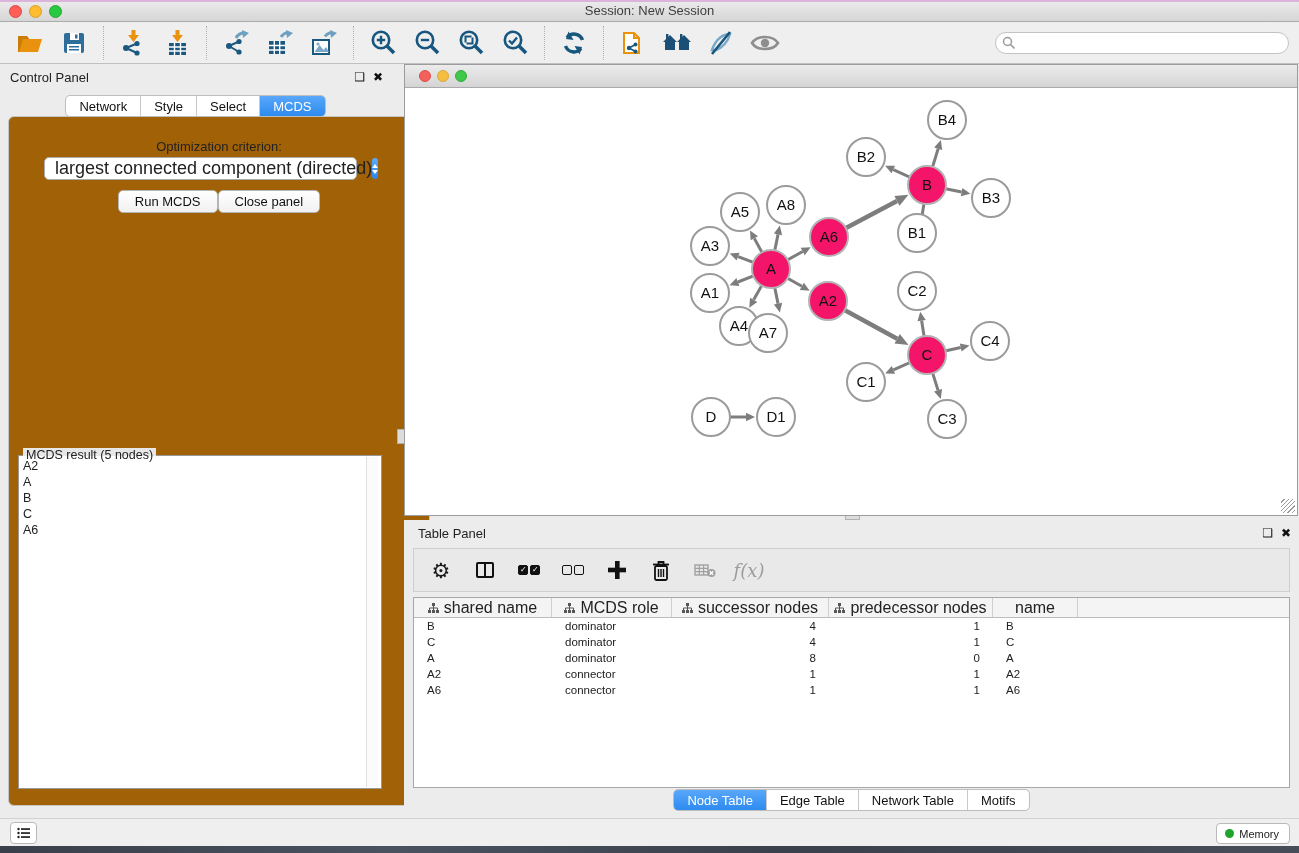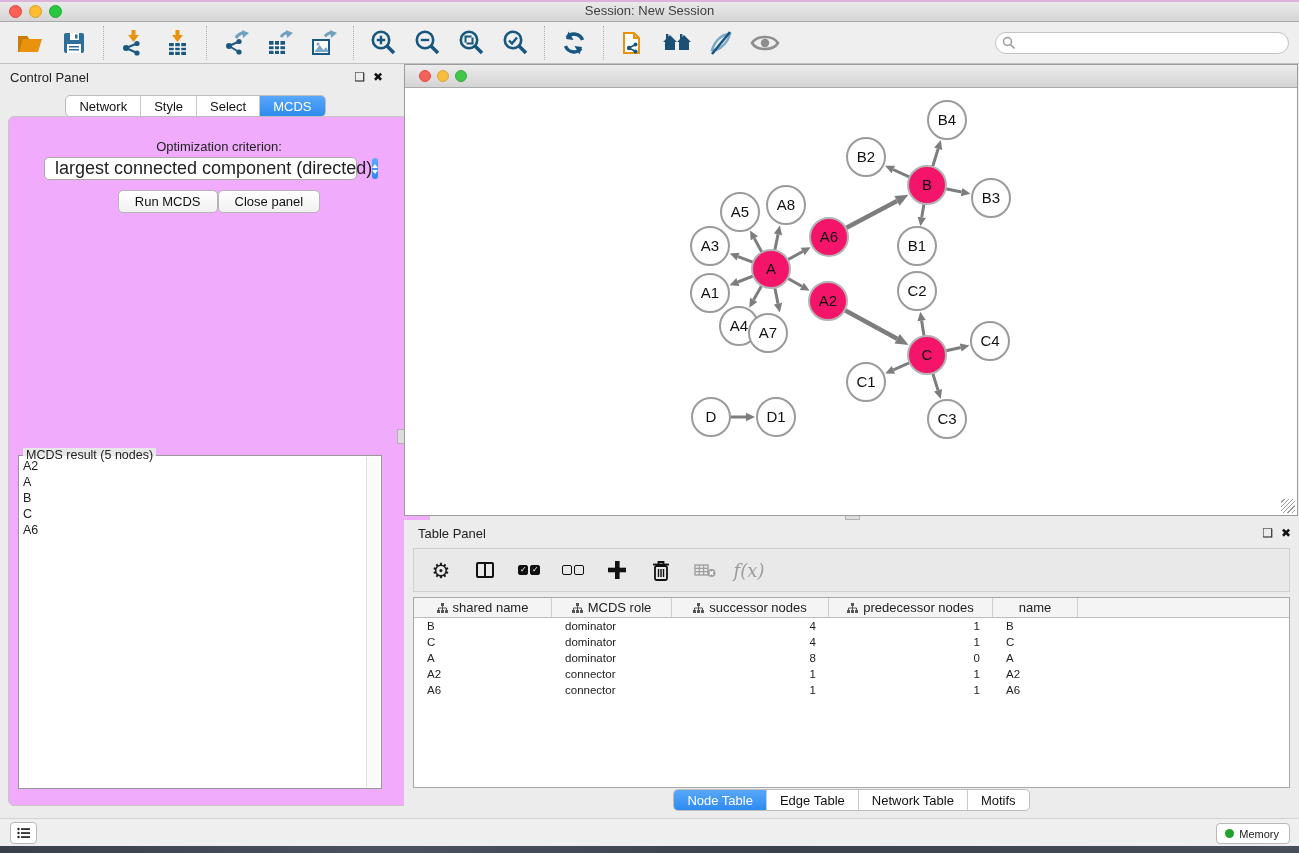--- a/index.html
+++ b/index.html
@@ -30,21 +30,21 @@
   .cp-head { position:absolute; left:0; top:0; width:100%; height:26px; }
   .cp-title { position:absolute; left:10px; top:6px; font-size:13px; color:#222; }
   .dock-btns { position:absolute; right:8px; top:6px; display:flex; gap:8px; font-size:12px; color:#111; }
   .dock-btns span { cursor:default; }
   .seg { display:inline-flex; height:22px; background:#fff; border:1px solid #bdbdbd; border-radius:5px; overflow:hidden; }
   .seg .tab { padding:0 13px; font-size:13px; line-height:21px; color:#111; border-left:1px solid #c9c9c9; cursor:default; }
   .seg .tab:first-child { border-left:none; }
   .seg .tab.active { background:linear-gradient(#59a7f9,#2d8bf0); color:#fff; }
   .cp-tabs { position:absolute; left:0; top:31px; width:100%; text-align:center; z-index:2; }
   .cp-body { position:absolute; left:8px; top:52px; width:422px; height:690px;
-    background:#f0abfc; border:1px solid #c6c6c6; border-radius:6px; }
+    background:#a16207; border:1px solid #c6c6c6; border-radius:6px; }
   .opt-label { position:absolute; top:22px; width:100%; text-align:center; font-size:13px; }
   .dropdown { position:absolute; left:35px; top:40px; width:313px; height:23px; background:#fff;
     border:1px solid #ababab; border-radius:5px; display:flex; align-items:center; }
   .dropdown .val { flex:1; font-size:18px; padding-left:10px; white-space:nowrap; }
   .dd-step { width:21px; height:21px; border-radius:4px; margin-right:1px;
     background:linear-gradient(#5fabfa,#2a87f0); display:flex; flex-direction:column; align-items:center; justify-content:center; gap:2px; }
   .dd-step i { width:0; height:0; border-left:3.5px solid transparent; border-right:3.5px solid transparent; }
   .dd-step i.up { border-bottom:4px solid #fff; }
   .dd-step i.dn { border-top:4px solid #fff; }
   .cp-btnrow { position:absolute; top:73px; width:100%; display:flex; justify-content:center; }
@@ -87,21 +87,21 @@
   .tpb { width:30px; height:32px; display:flex; align-items:center; justify-content:center; }
   .gear-glyph { font-size:21px; color:#1a1a1a; line-height:1; }
   .col-glyph { width:18px; height:16px; border:2px solid #111; border-radius:2px; position:relative; }
   .col-glyph::after { content:""; position:absolute; left:6px; top:0; width:2px; height:12px; background:#111; }
   .cbx { width:10px; height:10px; border:1.5px solid #111; border-radius:2px; display:inline-block; margin:0 1px; }
   .cbx.on { background:#111; position:relative; }
   .cbx.on::after { content:"✓"; color:#fff; font-size:8px; position:absolute; left:1px; top:-1px; }
   .fx { font-family:"DejaVu Serif", serif; font-style:italic; font-size:18px; color:#9c9c9c; }
   .tbl { position:absolute; left:9px; top:77px; width:877px; height:191px; background:#fff; border:1px solid #a8a8a8; overflow:hidden; }
   .tbl-head { display:flex; height:20px; border-bottom:1px solid #bdbdbd; background:#f4f4f4; }
-  .th { display:flex; align-items:center; justify-content:center; gap:5px; font-size:13px; color:#222;
+  .th { display:flex; align-items:center; justify-content:center; gap:5px; font-size:16px; color:#222;
     border-right:1px solid #cfcfcf; position:relative; }
   .tbl-row { display:flex; height:16px; }
   .td { font-size:11.5px; line-height:16px; padding:0 13px; white-space:nowrap; overflow:hidden; }
   .td.num { text-align:right; }
   .tp-tabs { position:absolute; left:0; top:269px; width:100%; text-align:center; }
   .tree-ic { width:11px; height:10px; }
 
   
   .statusbar { position:absolute; left:0; top:818px; width:1299px; height:29px; background:#efefef; border-top:1px solid #d2d2d2; }
   .list-btn { position:absolute; left:10px; top:3px; width:27px; height:22px; background:#fff; border:1px solid #b9b9b9; border-radius:4px;
@@ -358,21 +358,21 @@
   <div class="gnode sel" style="left: 346px; top: 161px;">A</div>
       <div class="gnode" style="left: 285px; top: 185px;">A1</div>
       <div class="gnode sel" style="left: 403px; top: 193px;">A2</div>
       <div class="gnode" style="left: 285px; top: 138px;">A3</div>
       <div class="gnode" style="left: 314px; top: 218px;">A4</div>
       <div class="gnode" style="left: 315px; top: 104px;">A5</div>
       <div class="gnode sel" style="left: 404px; top: 129px;">A6</div>
       <div class="gnode" style="left: 343px; top: 225px;">A7</div>
       <div class="gnode" style="left: 361px; top: 97px;">A8</div>
       <div class="gnode sel" style="left: 502px; top: 77px;">B</div>
-      <div class="gnode" style="left: 492px; top: 138px;">B1</div>
+      <div class="gnode" style="left: 492px; top: 125px;">B1</div>
       <div class="gnode" style="left: 441px; top: 49px;">B2</div>
       <div class="gnode" style="left: 566px; top: 90px;">B3</div>
       <div class="gnode" style="left: 522px; top: 12px;">B4</div>
       <div class="gnode sel" style="left: 502px; top: 247px;">C</div>
       <div class="gnode" style="left: 441px; top: 274px;">C1</div>
       <div class="gnode" style="left: 492px; top: 183px;">C2</div>
       <div class="gnode" style="left: 522px; top: 311px;">C3</div>
       <div class="gnode" style="left: 565px; top: 233px;">C4</div>
       <div class="gnode" style="left: 286px; top: 309px;">D</div>
       <div class="gnode" style="left: 351px; top: 309px;">D1</div>

